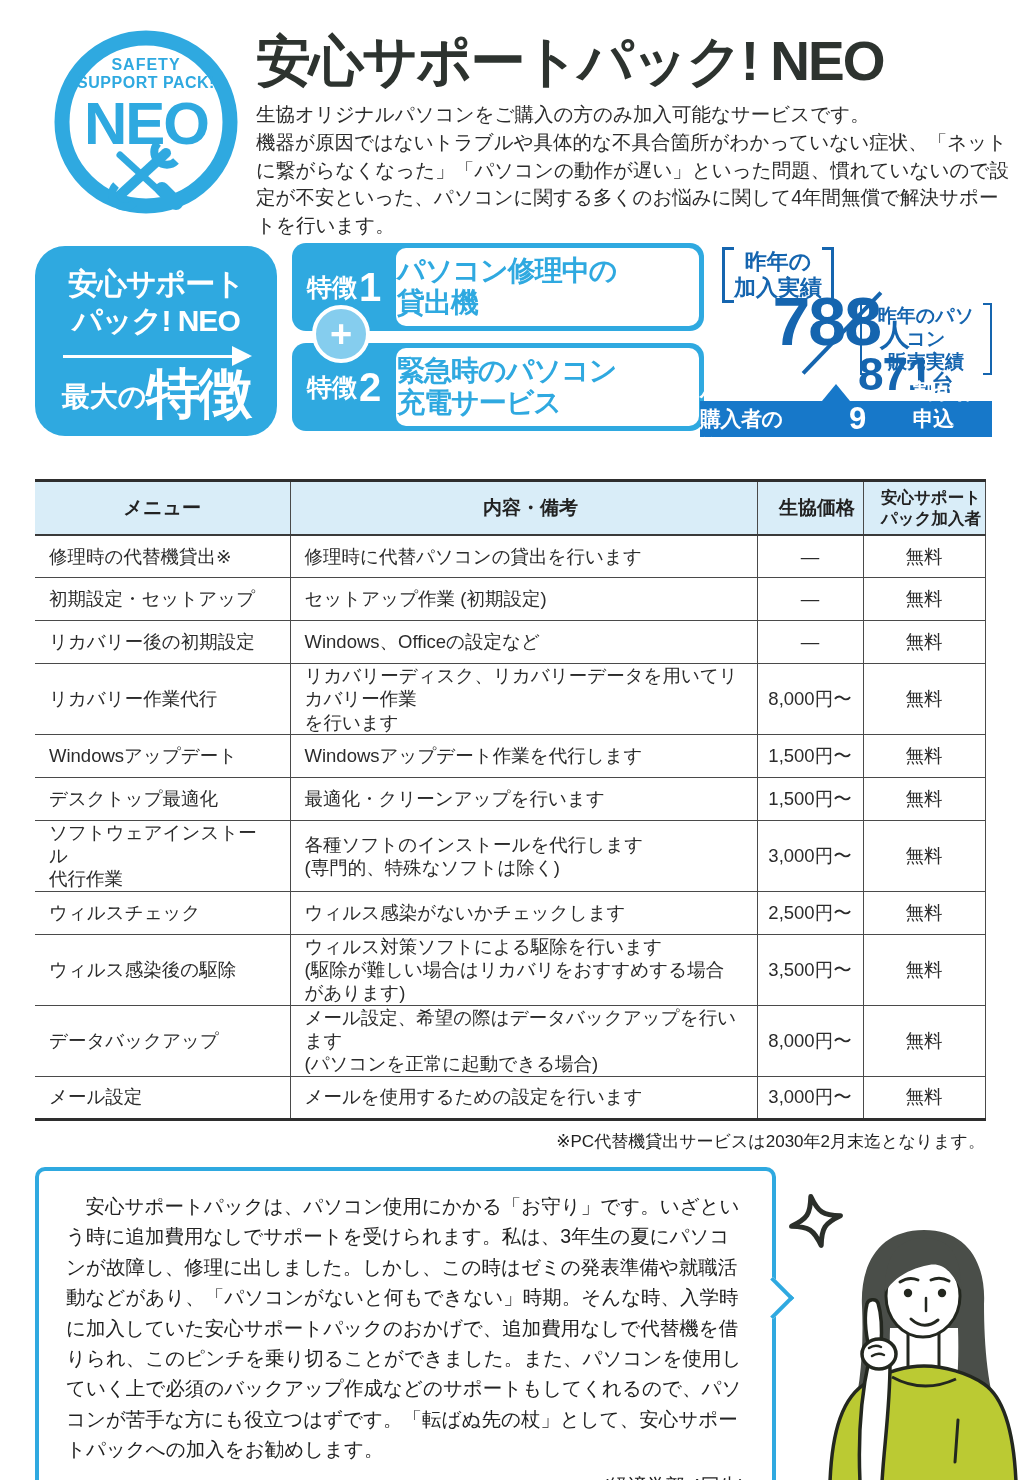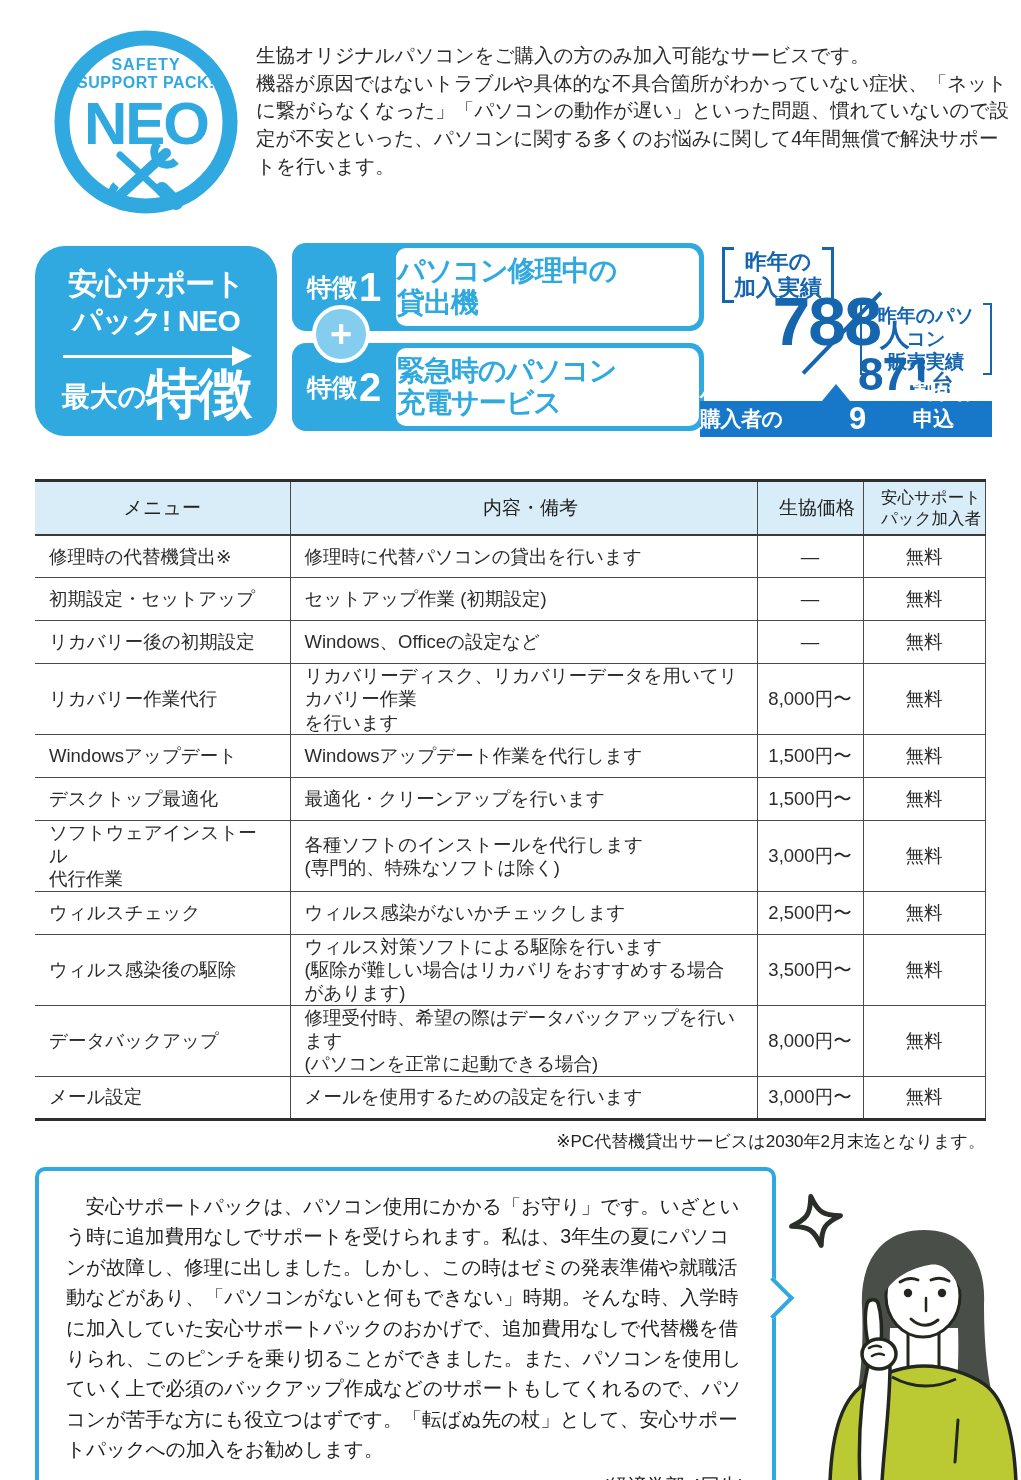--- a/index.html
+++ b/index.html
@@ -56,21 +56,21 @@
   .sv-unit { font-size:22px; font-weight:800; }
   .banner-tri { position:absolute; left:122px; top:141px; width:0; height:0;
                 border-left:14px solid transparent; border-right:14px solid transparent; border-bottom:17px solid #1778c9; }
   .banner { position:absolute; left:0; top:158px; width:292px; height:36px; background:#1778c9; color:#fff;
             display:flex; align-items:center; justify-content:center; font-weight:800; font-size:21px; letter-spacing:-0.5px;gap:46px; }
   .b-num { font-size:31px; margin:0 1px; }
 
   
   .table-wrap { position:absolute; left:35px; top:479px; width:950px; }
   table { width:950px; border-collapse:collapse; table-layout:fixed; }
-  thead th { background:#d9edf8; font-size:19px; font-weight:400; color:#222; height:54px;
+  thead th { background:#d9edf8; font-size:19px; font-weight:700; color:#222; height:54px;
              vertical-align:middle; text-align:center;
              border-top:3px solid #2e2e2e; border-bottom:2px solid #3a3a3a; }
   th.th-small { font-size:16.5px; line-height:1.25; white-space:pre-line; }
   td { font-size:18.5px; color:#2b2b2b; vertical-align:middle; padding:0 14px; line-height:1.26;
        border-bottom:1.6px solid #4a4a4a; }
   th + th, td + td { border-left:1.6px solid #4a4a4a;padding-left:14px; }
   th:last-child, td:last-child { border-right:1.6px solid #4a4a4a; }
   tr.normal { height:43px; } tr.tall { height:59px; }
   tbody tr:last-child td { border-bottom:3px solid #2e2e2e; }
   .c-note { white-space:pre-line;margin-top:32px; }
@@ -101,20 +101,21 @@
     <g transform="translate(96,147)">
       <path d="M-26,-18 L22,26" stroke="#2fa9e0" stroke-width="7" stroke-linecap="round"></path>
       <path d="M16,16 L30,30" stroke="#2fa9e0" stroke-width="14" stroke-linecap="round"></path>
       <path d="M-28,24 L20,-20" stroke="#2fa9e0" stroke-width="10" stroke-linecap="round"></path>
       <path d="M30,-12 A12,12 0 1 1 12,-30" fill="none" stroke="#2fa9e0" stroke-width="8"></path>
       <path d="M-30,12 A12,12 0 1 0 -12,30" fill="none" stroke="#2fa9e0" stroke-width="8"></path>
     </g>
   </svg>
 
   <div class="title-block">
+    <div class="main-title">安心サポートパック! NEO</div>
     <div class="description">生協オリジナルパソコンをご購入の方のみ加入可能なサービスです。
 機器が原因ではないトラブルや具体的な不具合箇所がわかっていない症状、「ネットに繋がらなくなった」「パソコンの動作が遅い」といった問題、慣れていないので設定が不安といった、パソコンに関する多くのお悩みに関して4年間無償で解決サポートを行います。</div>
   </div>
 
   <div class="band">
 
     <div class="feat-box">
       <div class="fb-l1">安心サポート</div>
       <div class="fb-l1">パック! NEO</div>
       <div class="fb-arrow"></div>
@@ -235,21 +236,21 @@
         </tr>
         <tr class="tall">
           <td class="c-menu">ウィルス感染後の駆除</td>
           <td class="c-note">ウィルス対策ソフトによる駆除を行います
 (駆除が難しい場合はリカバリをおすすめする場合があります)</td>
           <td class="c-price">3,500円〜</td>
           <td class="c-member">無料</td>
         </tr>
         <tr class="tall">
           <td class="c-menu">データバックアップ</td>
-          <td class="c-note">修理受付時、希望の際はデータバックアップを行います
+          <td class="c-note">メール設定、希望の際はデータバックアップを行います
 (パソコンを正常に起動できる場合)</td>
           <td class="c-price">8,000円〜</td>
           <td class="c-member">無料</td>
         </tr>
         <tr class="normal">
           <td class="c-menu">メール設定</td>
           <td class="c-note">メールを使用するための設定を行います</td>
           <td class="c-price">3,000円〜</td>
           <td class="c-member">無料</td>
         </tr>

